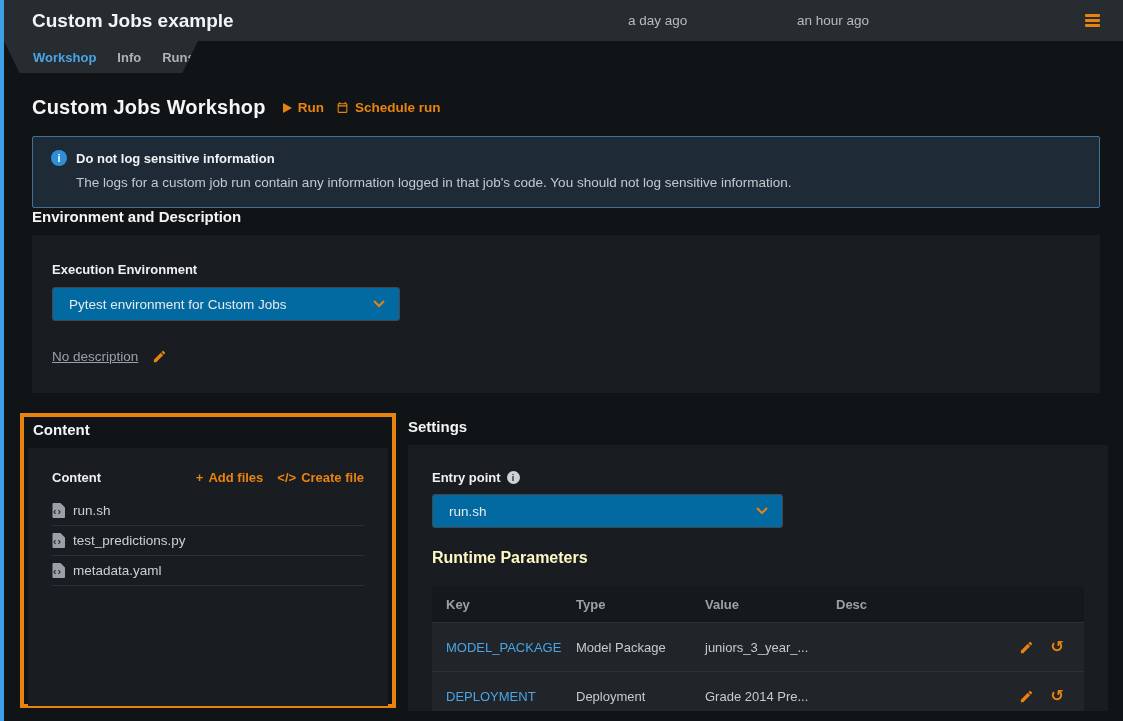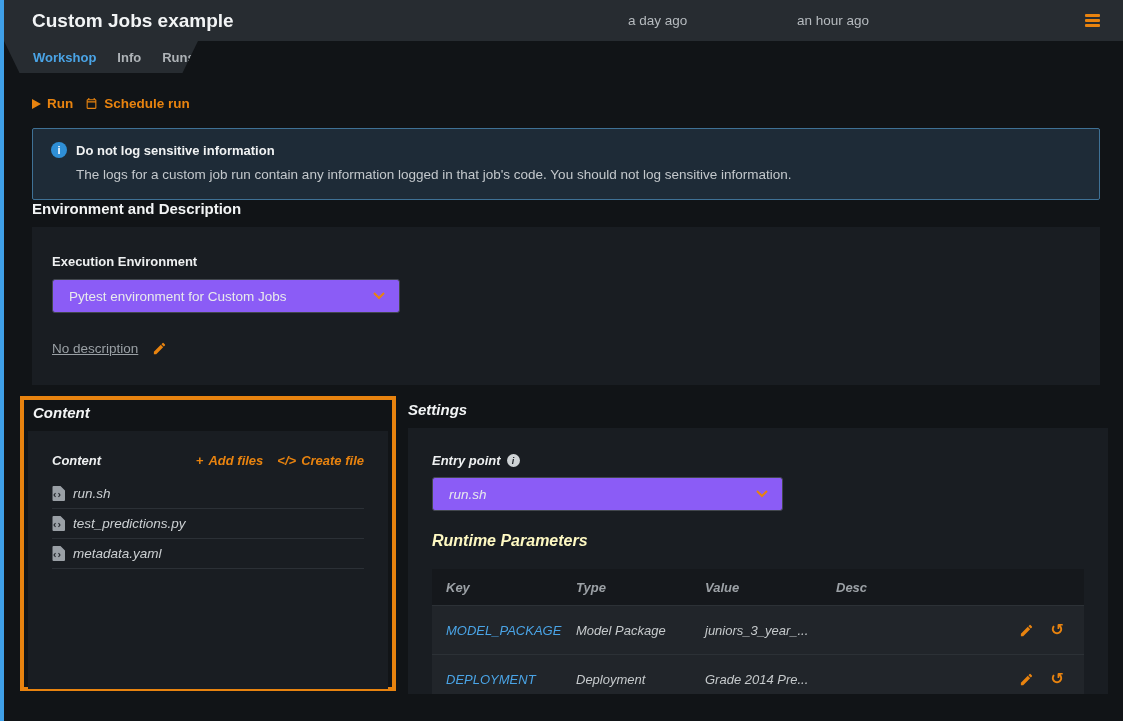--- a/index.html
+++ b/index.html
@@ -54,31 +54,31 @@
     display: flex; align-items: center; justify-content: center; flex: 0 0 16px;
   }
   .banner-title { font-size: 13px; font-weight: bold; color: #f0f2f3; }
   .banner-body { margin: 9px 0 0 25px; font-size: 13.5px; color: #c3c8cc; }
   
   .section-h { font-size: 15px; font-weight: bold; color: #f2f4f5; }
   .card { background: #191d22; }
   .env-card { margin-top: 10px; height: 158px; padding: 27px 20px 0 20px; }
   .field-label { font-size: 13px; font-weight: bold; color: #eef0f1; display: flex; align-items: center; gap: 6px; }
   .dropdown {
-    margin-top: 10px; width: 348px; height: 34px; background: #8b5cf6;
+    margin-top: 10px; width: 348px; height: 34px; background: #0369a1;
     border: 1px solid #42474d; border-radius: 3px;
     display: flex; align-items: center; justify-content: space-between;
     padding: 0 14px 0 16px; cursor: pointer;
   }
   .dropdown-value { font-size: 13.5px; color: #e8eaec; }
   .desc-row { margin-top: 28px; display: flex; align-items: center; gap: 14px; }
   .desc-placeholder { font-size: 13.5px; color: #9aa0a5; text-decoration: underline; }
   .pencil-svg { width: 15px; height: 15px; fill: #e8830f; cursor: pointer; }
   
-  .bottom { margin-top: 11px; display: flex; align-items: flex-start; font-style: italic; }
+  .bottom { margin-top: 20px; display: flex; align-items: flex-start; }
   .content-col {
     width: 376px; height: 295px; margin-left: -12px;
     border: 4px solid #e8830f; padding: 1px 4px;
     flex: 0 0 auto;
   }
   .content-col .section-h { margin: 3px 0 0 5px; }
   .content-card { margin-top: 10px; height: 258px; padding: 22px 24px 0 24px; }
   .content-card-head { display: flex; align-items: center; justify-content: space-between; }
   .content-card-title { font-size: 13px; font-weight: bold; color: #eef0f1; }
   .content-links { display: flex; align-items: center; gap: 14px; }
@@ -143,20 +143,21 @@
   <div class="tab-shape">
     <span class="tab active">Workshop</span>
     <span class="tab">Info</span>
     <span class="tab">Runs</span>
   </div>
 </div>
 
 <div class="main">
 
   <div class="h1-row">
+    <h1>Custom Jobs Workshop</h1>
     <span class="action-link">
       <span class="play-tri"></span>
       <span>Run</span>
     </span>
     <span class="action-link" style="margin-left:-5px;">
       <svg class="cal-svg" viewBox="0 0 24 24">
           <path d="M19 4h-1V2h-2v2H8V2H6v2H5c-1.1 0-2 .9-2 2v14c0 1.1.9 2 2 2h14c1.1 0 2-.9 2-2V6c0-1.1-.9-2-2-2zm0 16H5V10h14v10zM5 8V6h14v2H5z"></path>
         </svg>
       <span>Schedule run</span>
     </span>

